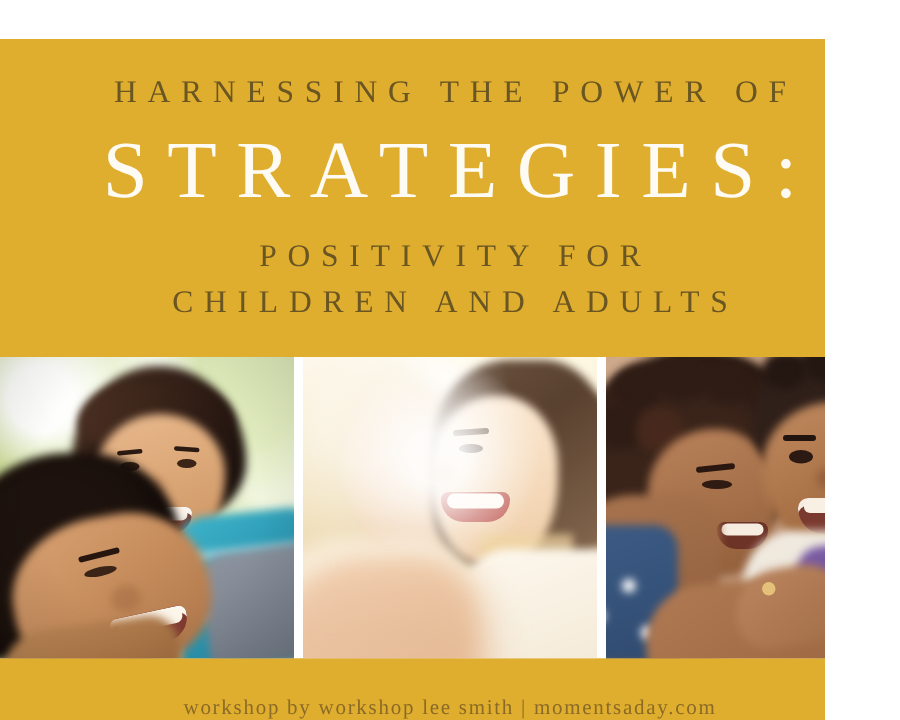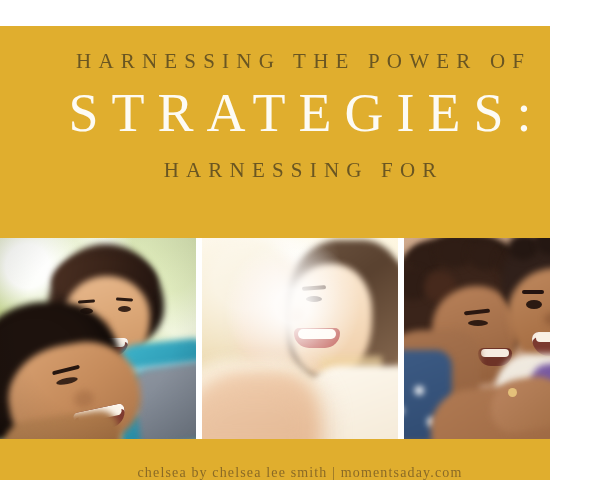--- a/index.html
+++ b/index.html
@@ -373,21 +373,22 @@
   }
 </style>
 </head>
 <body>
 
 <div id="poster">
 
   <div class="title-block">
     <p class="line-kicker">HARNESSING THE POWER OF</p>
     <p class="line-hero">STRATEGIES:</p>
-    <p class="line-sub first">HARNESSING FOR</p>
+    <p class="line-sub first">POSITIVITY FOR</p>
+    <p class="line-sub">CHILDREN AND ADULTS</p>
   </div>
 
   <div class="photo-strip">
 
     <div class="photo p1">
       <div class="layer bg"></div>
       <div class="layer son-hair soft"></div>
       <div class="layer son-hair-sweep soft"></div>
       <div class="layer son-face soft"></div>
       <div class="layer son-brow-l"></div>
@@ -467,16 +468,16 @@
       <div class="layer baby-purple soft"></div>
       <div class="layer mom-arm soft"></div>
       <div class="layer mom-hand soft"></div>
       <div class="layer ring"></div>
       <div class="layer vign"></div>
     </div>
 
   </div>
 
   <div class="footer">
-    <span class="footer-text">chelsea by chelsea lee smith | momentsaday.com</span>
+    <span class="footer-text">workshop by workshop lee smith | momentsaday.com</span>
   </div>
 
 </div>
 
 </body></html>

